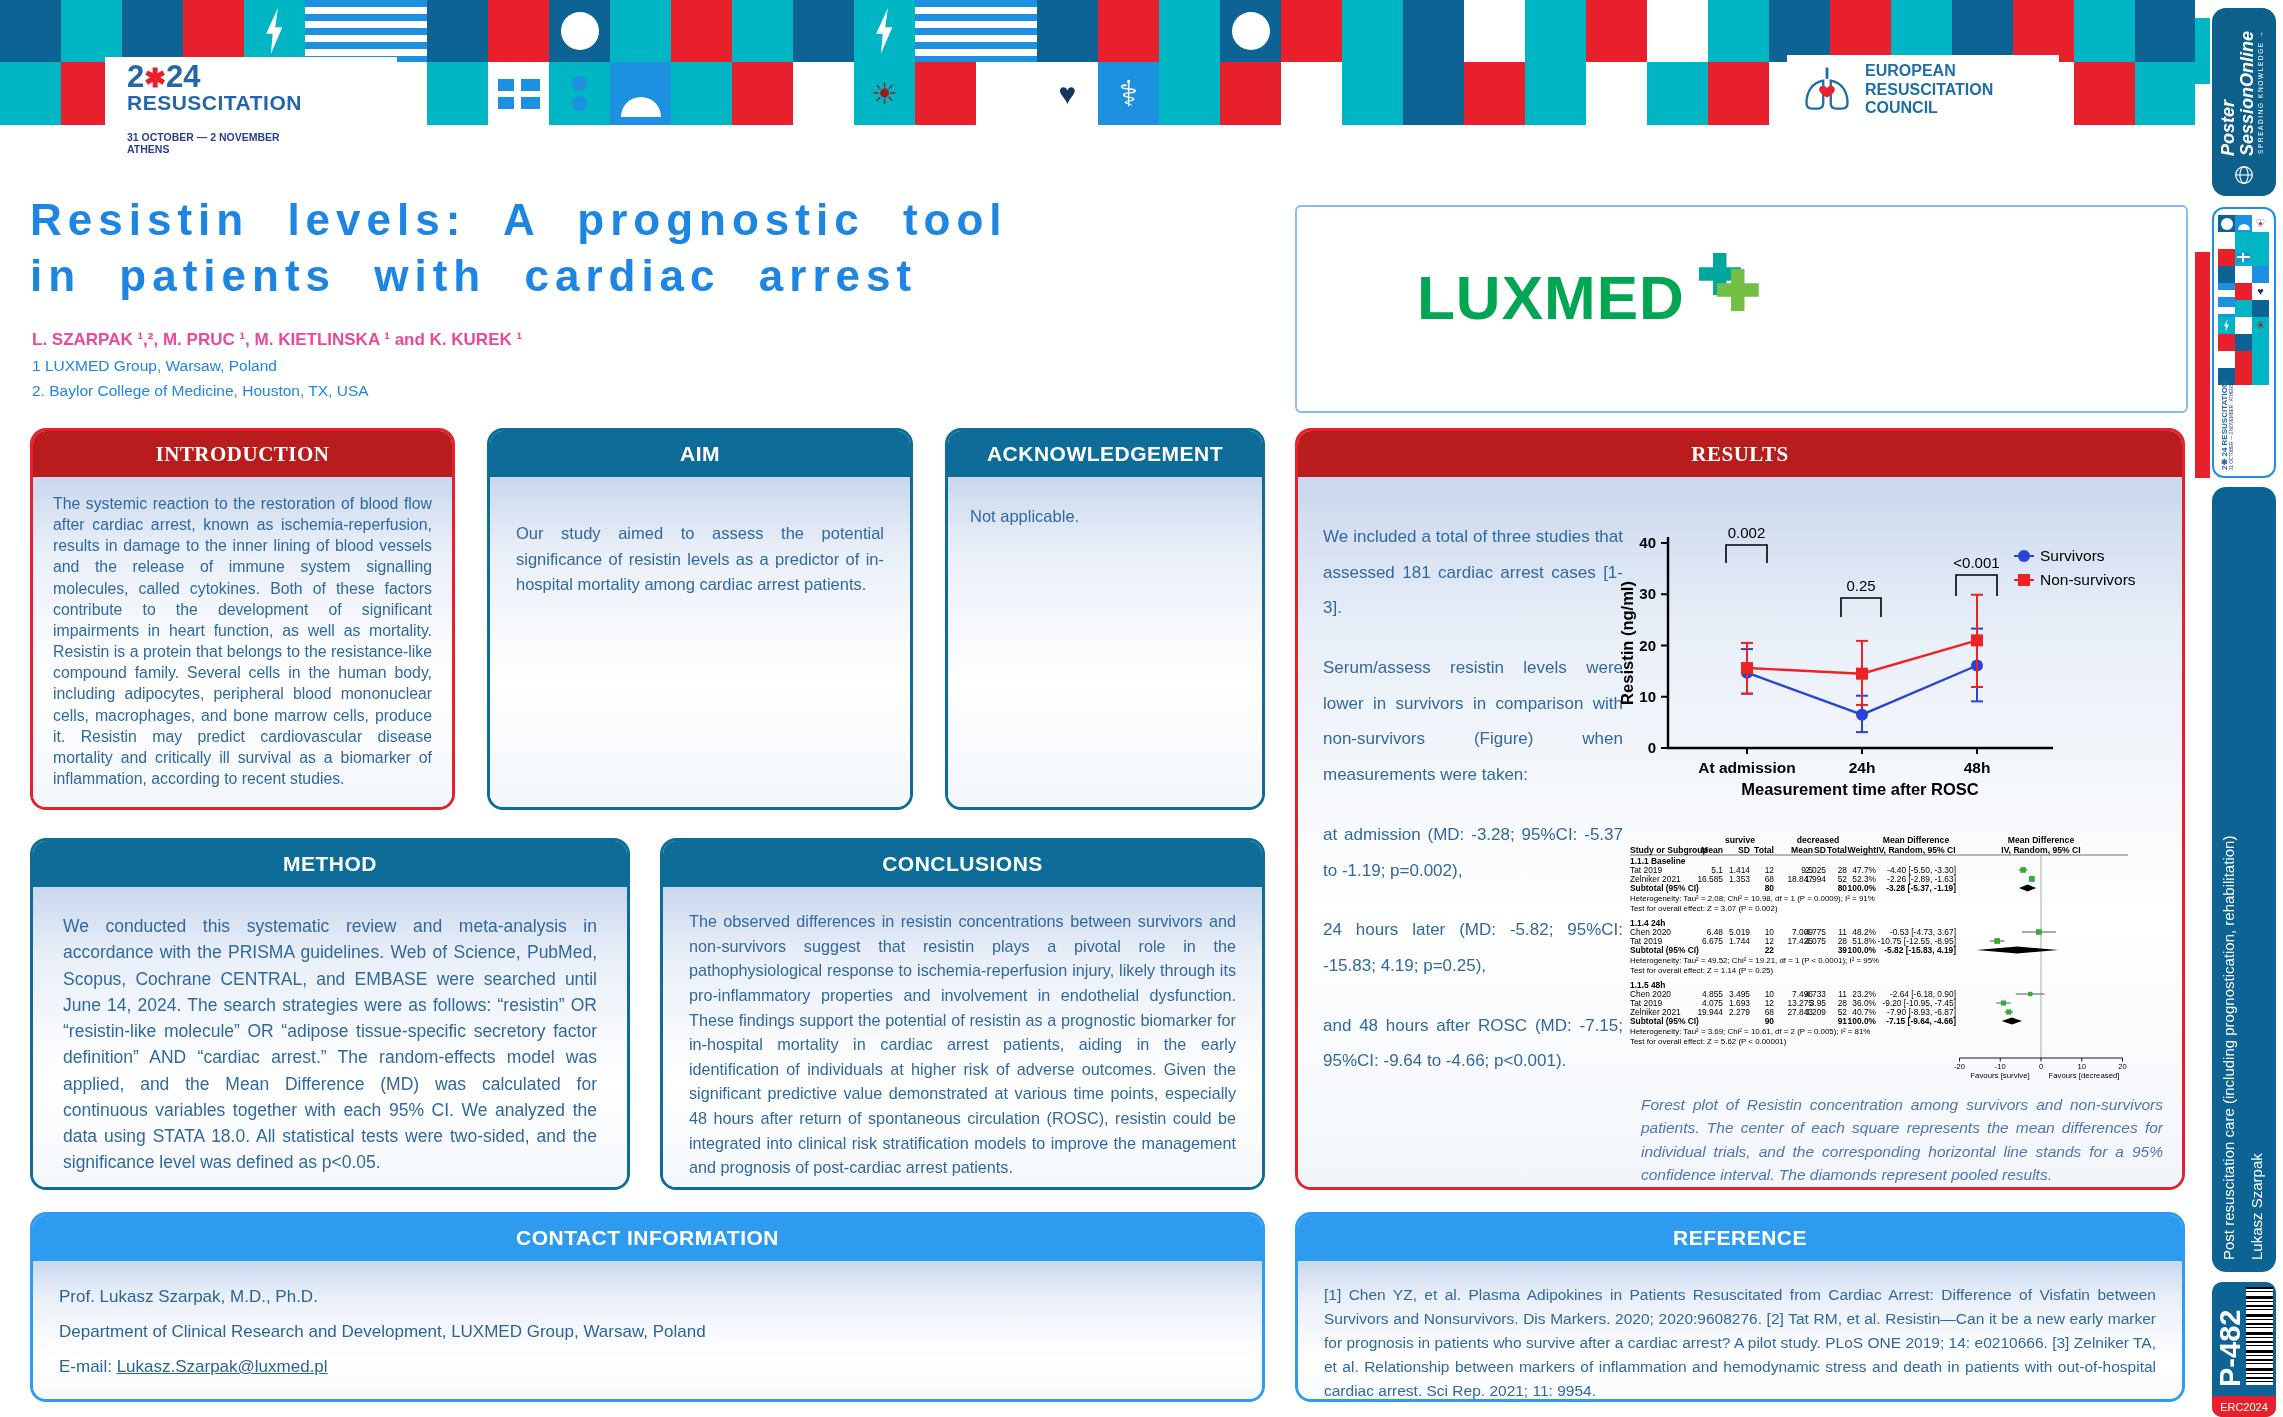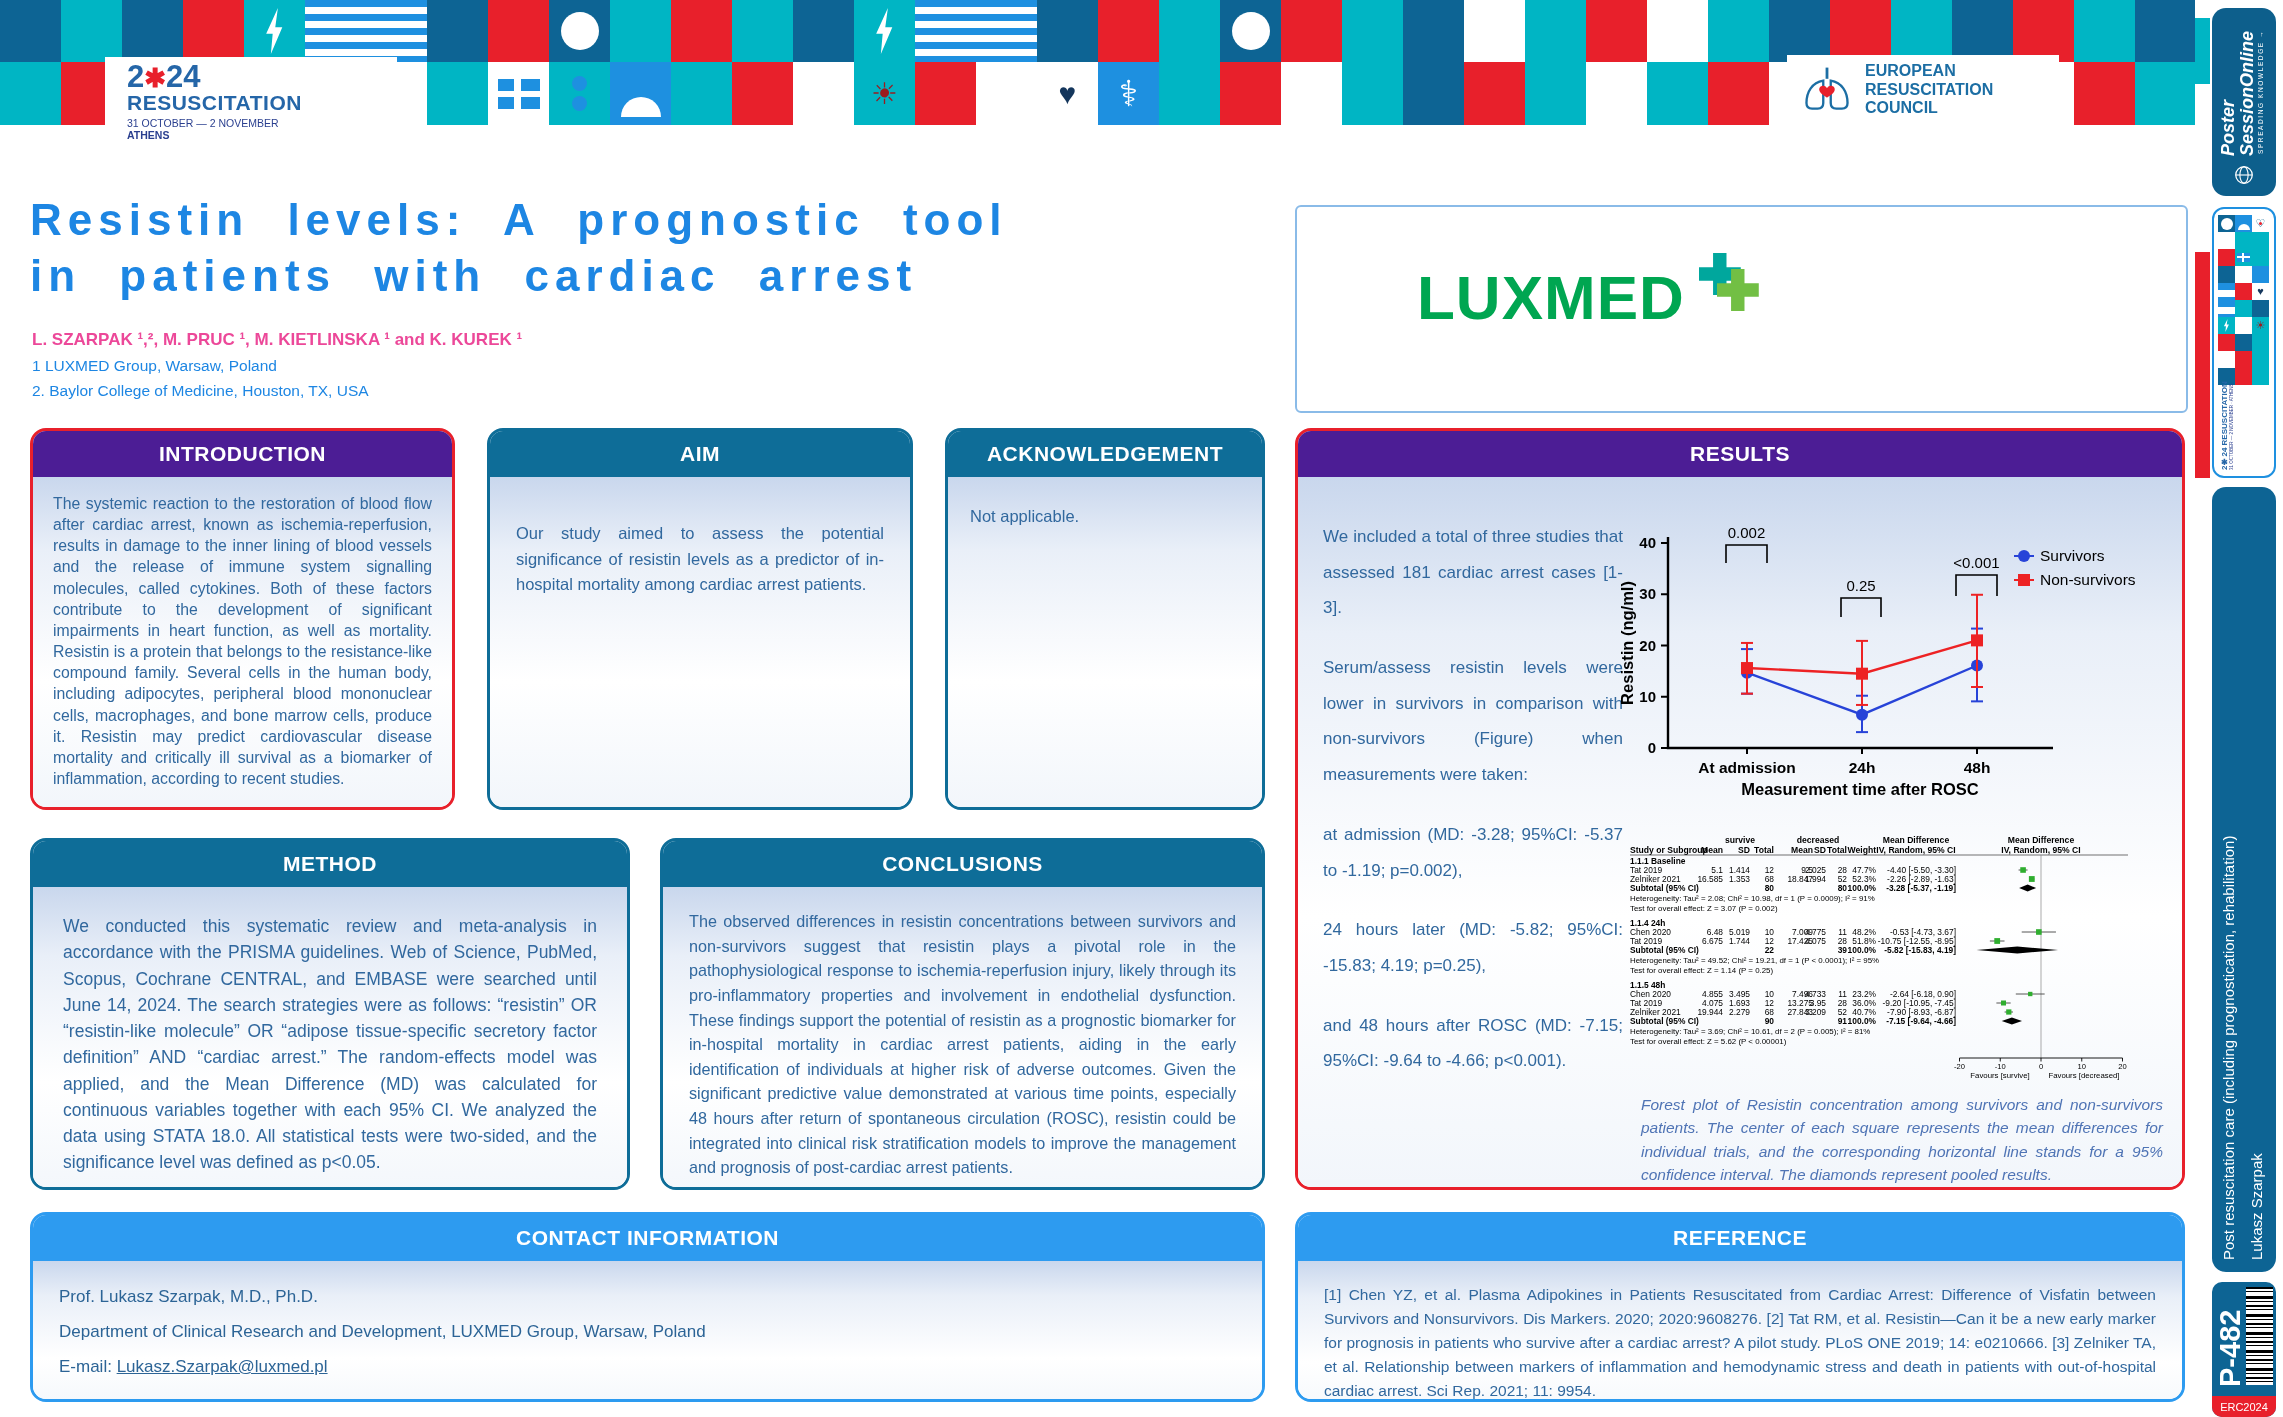--- a/index.html
+++ b/index.html
@@ -24,21 +24,21 @@
   .dots i{width:15px;height:15px;border-radius:50%;background:#1e90e0;}
   .icon-ch{font-size:30px;line-height:1;}
   .erc-dot{position:absolute;width:7px;height:7px;border-radius:50%;background:#e8202b;}
 
   
   .event-logo{position:absolute;left:105px;top:57px;width:292px;height:112px;background:#fff;
               padding:4px 0 0 22px;box-sizing:border-box;z-index:5;}
   .el-line1{font-size:31px;font-weight:bold;color:#2566a8;line-height:1;}
   .el-star{color:#e8202b;font-size:26px;}
   .el-line2{font-size:21px;font-weight:bold;color:#2566a8;letter-spacing:.5px;line-height:1.05;}
-  .el-line3{font-size:10.5px;font-weight:normal;color:#2a3f8f;margin-top:3px;}
+  .el-line3{font-size:10.5px;font-weight:bold;color:#2a3f8f;margin-top:17px;}
   .el-line4{font-size:10.5px;font-weight:bold;color:#2a3f8f;}
 
   
   .erc-box{position:absolute;left:1787px;top:55px;width:272px;height:70px;background:#fff;z-index:5;
            display:flex;align-items:center;gap:10px;padding-left:12px;box-sizing:border-box;}
   .erc-text div{font-size:16px;font-weight:bold;color:#1c6ea4;line-height:1.18;}
 
   
   .title{position:absolute;left:30px;top:192px;font-size:44px;font-weight:bold;color:#1d86e3;
          letter-spacing:6px;word-spacing:20px;line-height:1.27;}
@@ -61,21 +61,21 @@
           padding-left:15px;box-sizing:border-box;}
   .baylor .b1{font-size:27px;line-height:1.1;}
   .baylor .b2,.baylor .b3{font-size:15.5px;line-height:1.35;}
 
   
   .panel{position:absolute;border-radius:16px;overflow:hidden;display:flex;flex-direction:column;box-sizing:border-box;}
   .panel .hd{flex:0 0 46px;display:flex;align-items:center;justify-content:center;color:#fff;
              font-weight:bold;font-size:21px;letter-spacing:.5px;}
   .panel .bd{flex:1;position:relative;color:#31689e;
              background:linear-gradient(180deg,#c9d7ed 0%,#e9eff8 22%,#ffffff 62%,#f2f6fb 100%);}
-  .panel.red{border:3px solid #e8202b;}   .panel.red .hd{background:#4c1d95;}
+  .panel.red{border:3px solid #e8202b;}   .panel.red .hd{background:#b91c1c;font-family:Liberation Serif, serif;}
   .panel.teal{border:3px solid #0e6d98;}  .panel.teal .hd{background:#0e6d98;}
   .panel.blue{border:3px solid #2d9bf0;}  .panel.blue .hd{background:#2d9bf0;}
 
   #p-intro{left:30px;top:428px;width:425px;height:382px;}
   #p-aim{left:487px;top:428px;width:426px;height:382px;}
   #p-ack{left:945px;top:428px;width:320px;height:382px;}
   #p-method{left:30px;top:838px;width:600px;height:352px;}
   #p-concl{left:660px;top:838px;width:605px;height:352px;}
   #p-results{left:1295px;top:428px;width:890px;height:762px;}
   #p-contact{left:30px;top:1212px;width:1235px;height:190px;}

